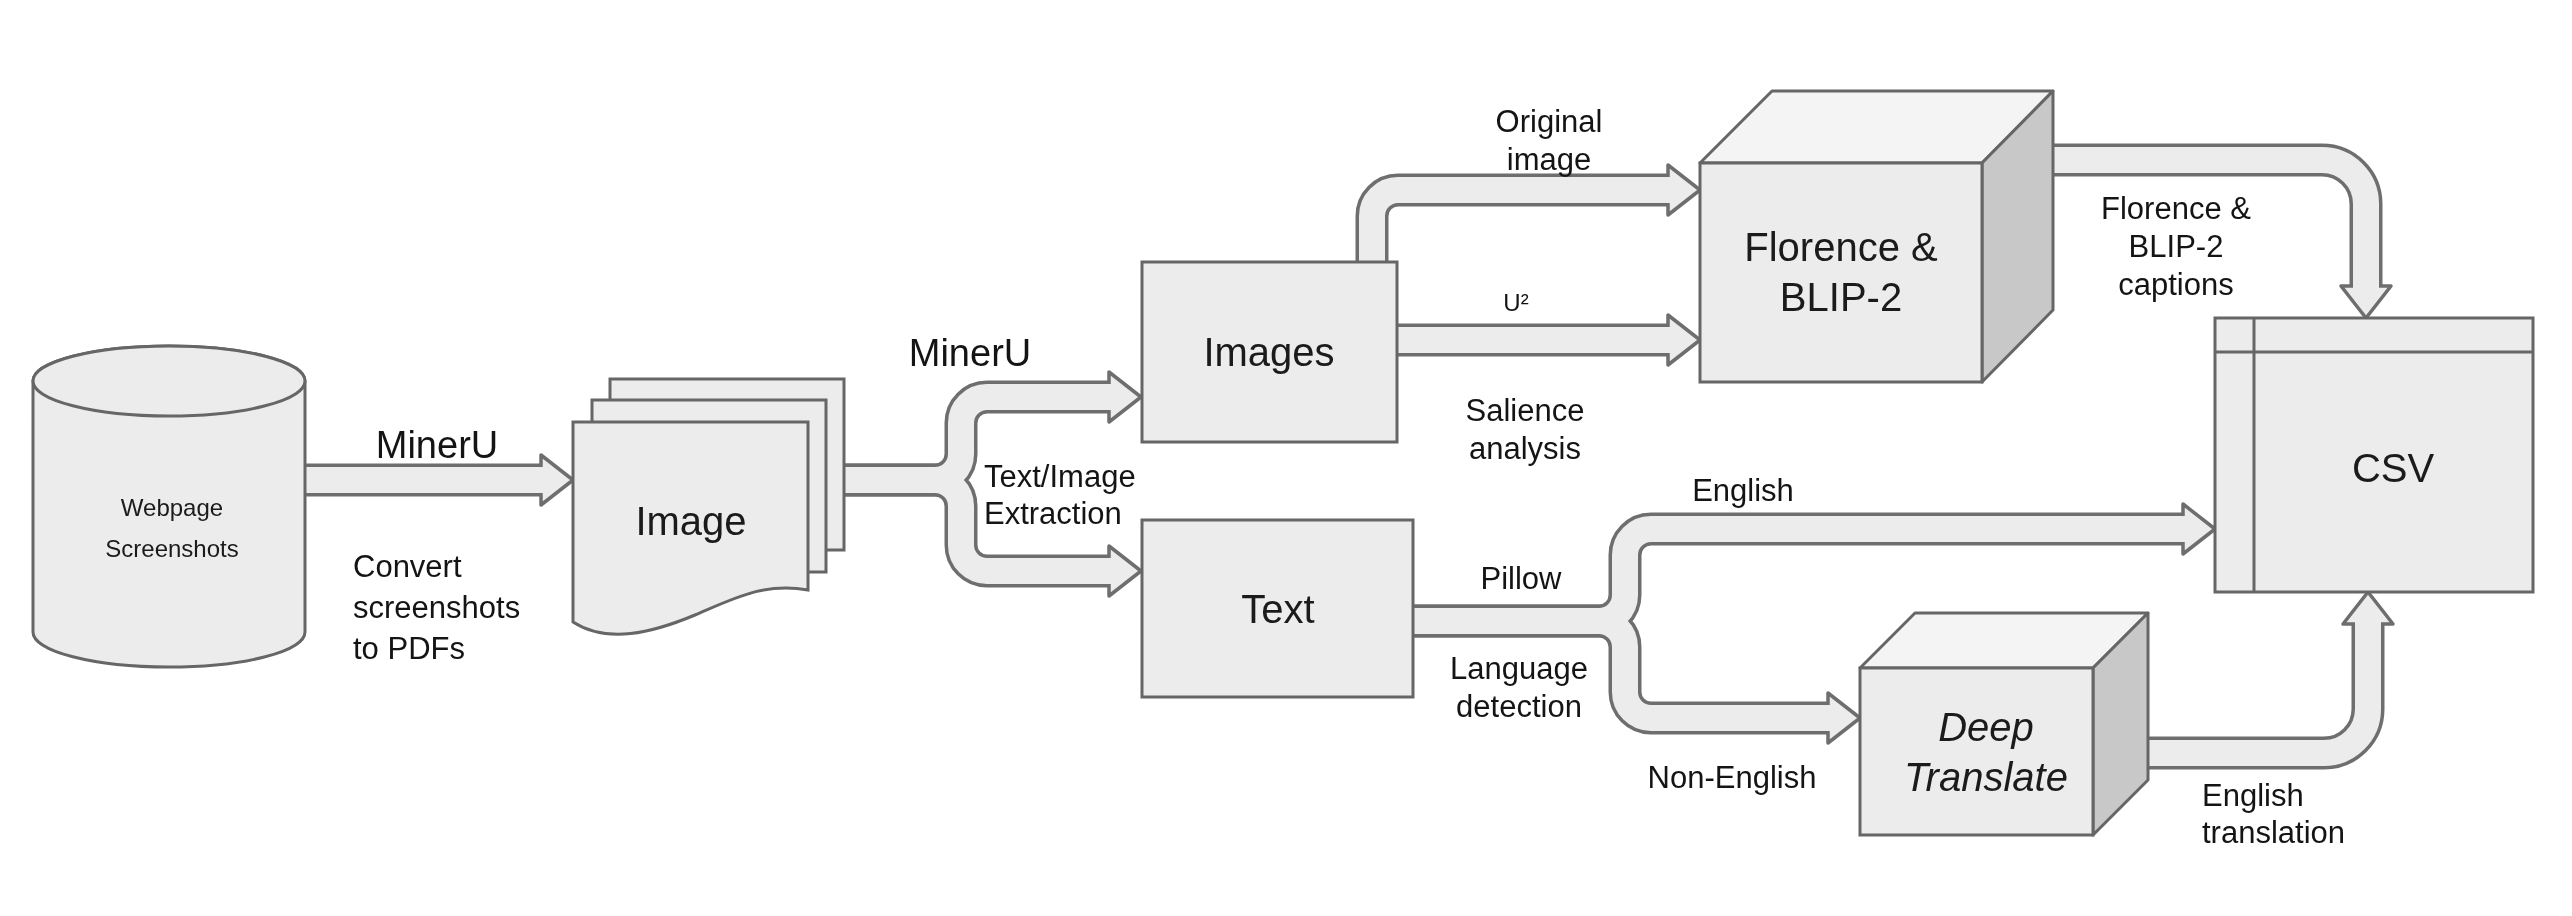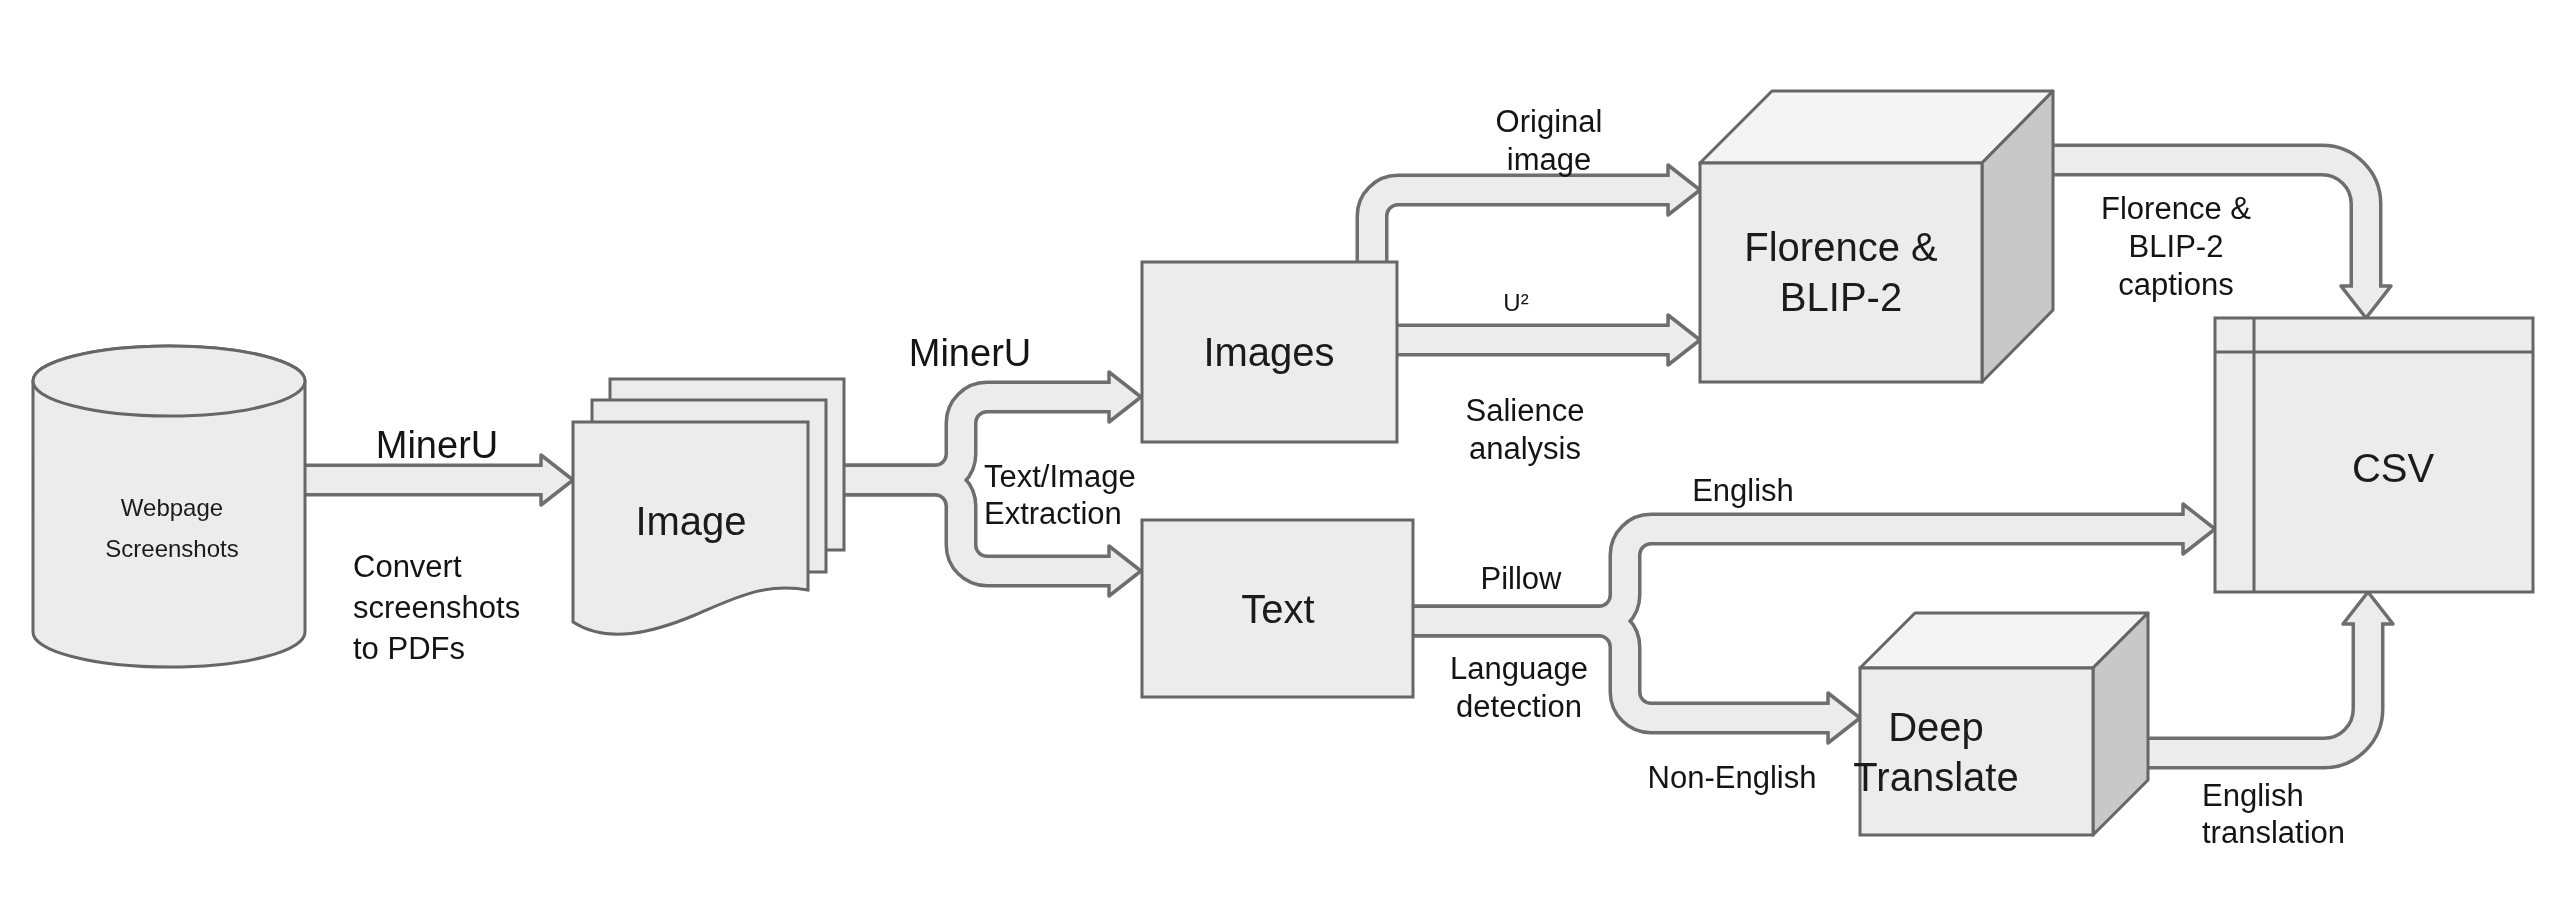--- a/index.html
+++ b/index.html
@@ -125,21 +125,21 @@
   <div class="lbl c node-lbl" style="left:1269px;top:352px;">
     <div>Images</div>
   </div>
   <div class="lbl c node-lbl" style="left:1278px;top:609px;">
     <div>Text</div>
   </div>
   <div class="lbl c node-lbl" style="left:1841px;top:272px;">
     <div>Florence &amp;</div>
     <div>BLIP-2</div>
   </div>
-  <div class="lbl c node-lbl" style="left:1936px;top:752px;">
+  <div class="lbl c node-lbl" style="left:1986px;top:752px;font-style:italic;">
     <div>Deep</div>
     <div>Translate</div>
   </div>
   <div class="lbl c node-lbl" style="left:2393px;top:468px;">
     <div>CSV</div>
   </div>
 
   <div class="lbl c edge-lbl big" style="left:437px;top:445px;">
     <div>MinerU</div>
   </div>

